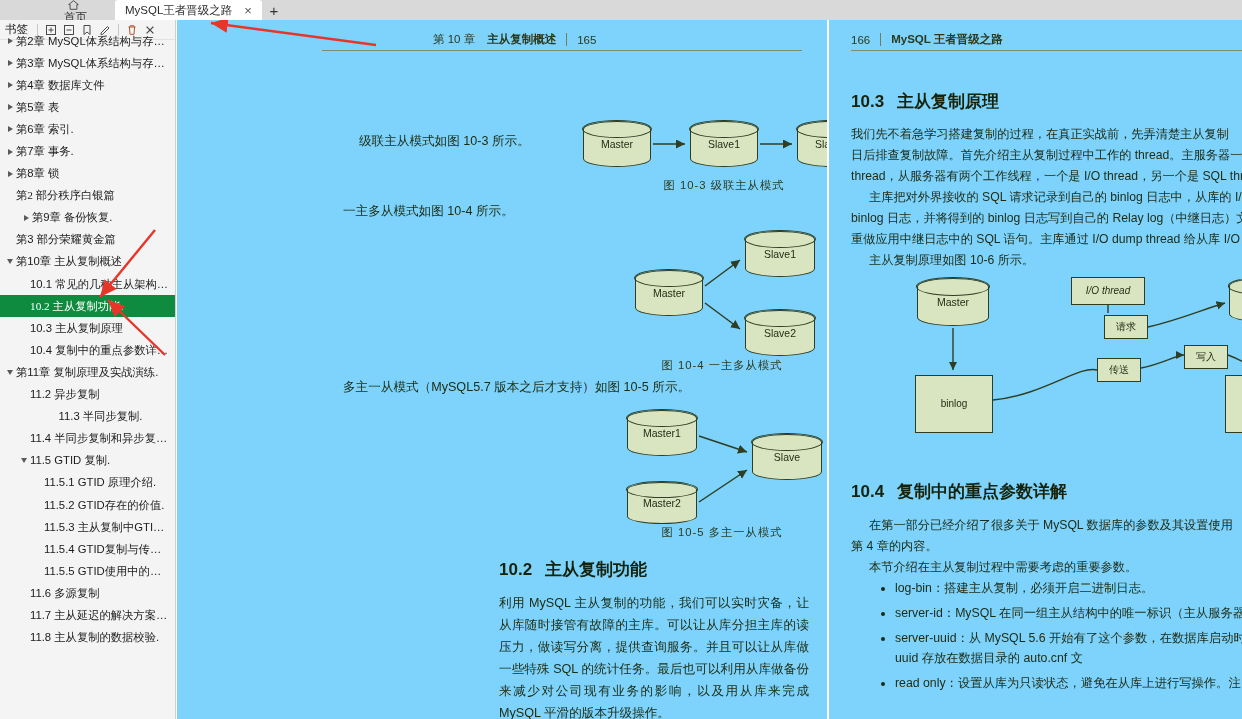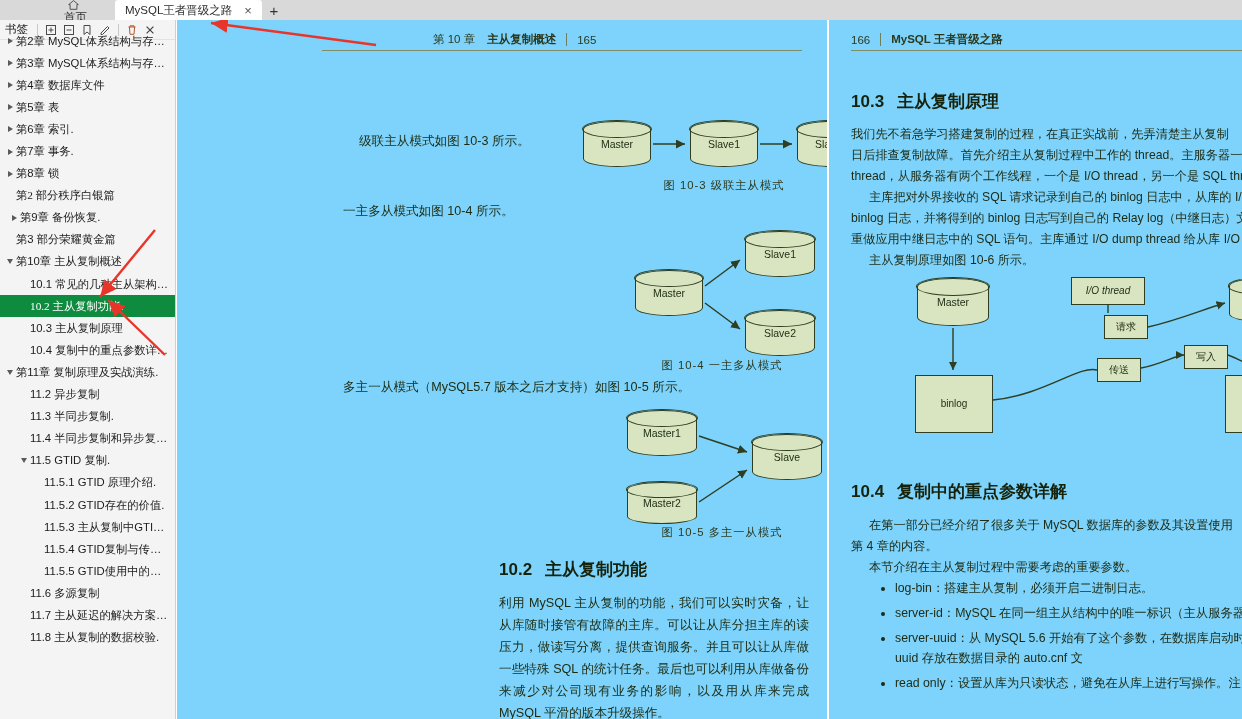--- a/index.html
+++ b/index.html
@@ -324,21 +324,21 @@
         <div class="tnode" style="padding-left: 4px;">
           <span class="arrow">
             <span class="caret-right"></span>
           </span>
           <span class="label">第8章 锁</span>
         </div>
         <div class="tnode" style="padding-left: 4px; font-family: Liberation Serif, serif;">
           <span class="arrow"></span>
           <span class="label">第2 部分秩序白银篇</span>
         </div>
-        <div class="tnode" style="padding-left: 8px;">
+        <div class="tnode" style="padding-left: 20px;">
           <span class="arrow">
             <span class="caret-right"></span>
           </span>
           <span class="label">第9章 备份恢复.</span>
         </div>
         <div class="tnode" style="padding-left: 4px;">
           <span class="arrow"></span>
           <span class="label">第3 部分荣耀黄金篇</span>
         </div>
         <div class="tnode" style="padding-left: 4px;">
@@ -366,21 +366,21 @@
         <div class="tnode" style="padding-left: 4px;">
           <span class="arrow">
             <span class="caret-down"></span>
           </span>
           <span class="label">第11章 复制原理及实战演练.</span>
         </div>
         <div class="tnode" style="padding-left: 18px;">
           <span class="arrow"></span>
           <span class="label">11.2 异步复制</span>
         </div>
-        <div class="tnode" style="padding-left: 18px;">
+        <div class="tnode" style="padding-left: 18px; justify-content: center;">
           <span class="arrow"></span>
           <span class="label">11.3 半同步复制.</span>
         </div>
         <div class="tnode" style="padding-left: 18px;">
           <span class="arrow"></span>
           <span class="label">11.4 半同步复制和异步复制模...</span>
         </div>
         <div class="tnode" style="padding-left: 18px;">
           <span class="arrow">
             <span class="caret-down"></span>

